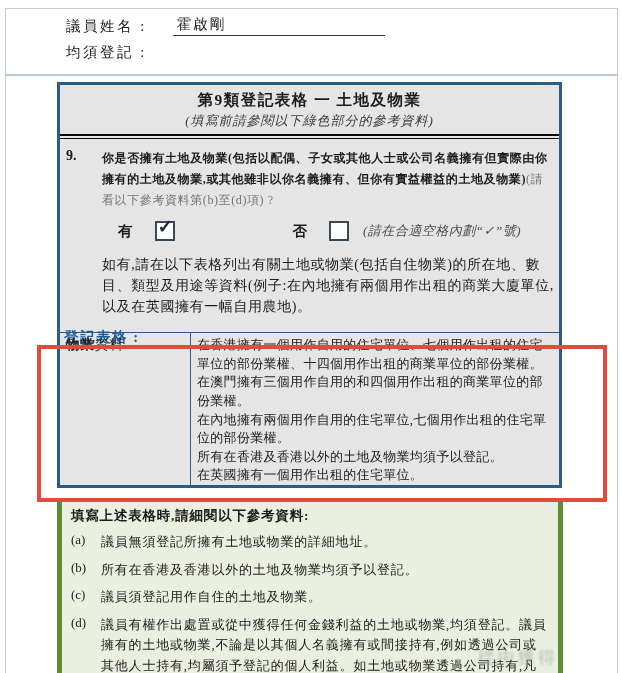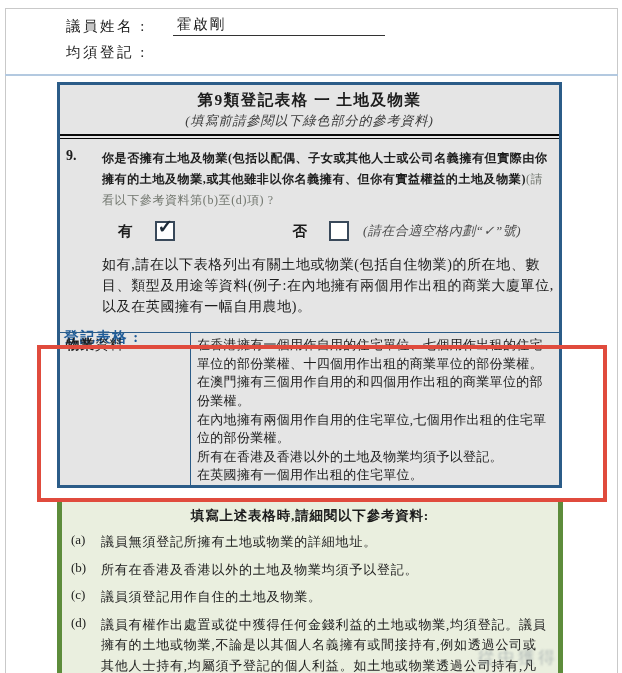--- a/index.html
+++ b/index.html
@@ -63,21 +63,21 @@
   .reg-table tr.r1 td{height:22px;}
   .reg-table tr.r2 td{height:133px;margin-top:38px;}
   .cell-p{margin:0;font-size:13px;line-height:18.6px;letter-spacing:0.3px;}
   .hb{font-weight:bold;}
 
   
   .green-box{position:absolute;left:57px;top:500px;width:506px;height:260px;
     box-sizing:border-box;background:#eaefdf;
     border-left:5px solid #5d8c3b;border-right:5px solid #5d8c3b;
     border-top:2px solid #5d8c3b;padding:5px 9px 0 9px;}
-  .ref-title{font-weight:bold;font-size:13.5px;letter-spacing:0.8px;text-align:center;}
+  .ref-title{font-weight:bold;font-size:13.5px;letter-spacing:0.8px;}
   .ref-item{display:flex;margin-top:7px;}
   .ref-label{width:30px;flex:none;font-size:13px;}
   .ref-text{flex:1;font-size:13px;line-height:20.5px;letter-spacing:0.8px;}
 
   
   .red-rect{position:absolute;left:37px;top:345px;width:570px;height:157px;
     box-sizing:border-box;border:4px solid #e04b3d;z-index:5;pointer-events:none;}
 
   
   .watermark{position:absolute;left:478px;top:646px;z-index:6;color:#87939a;

